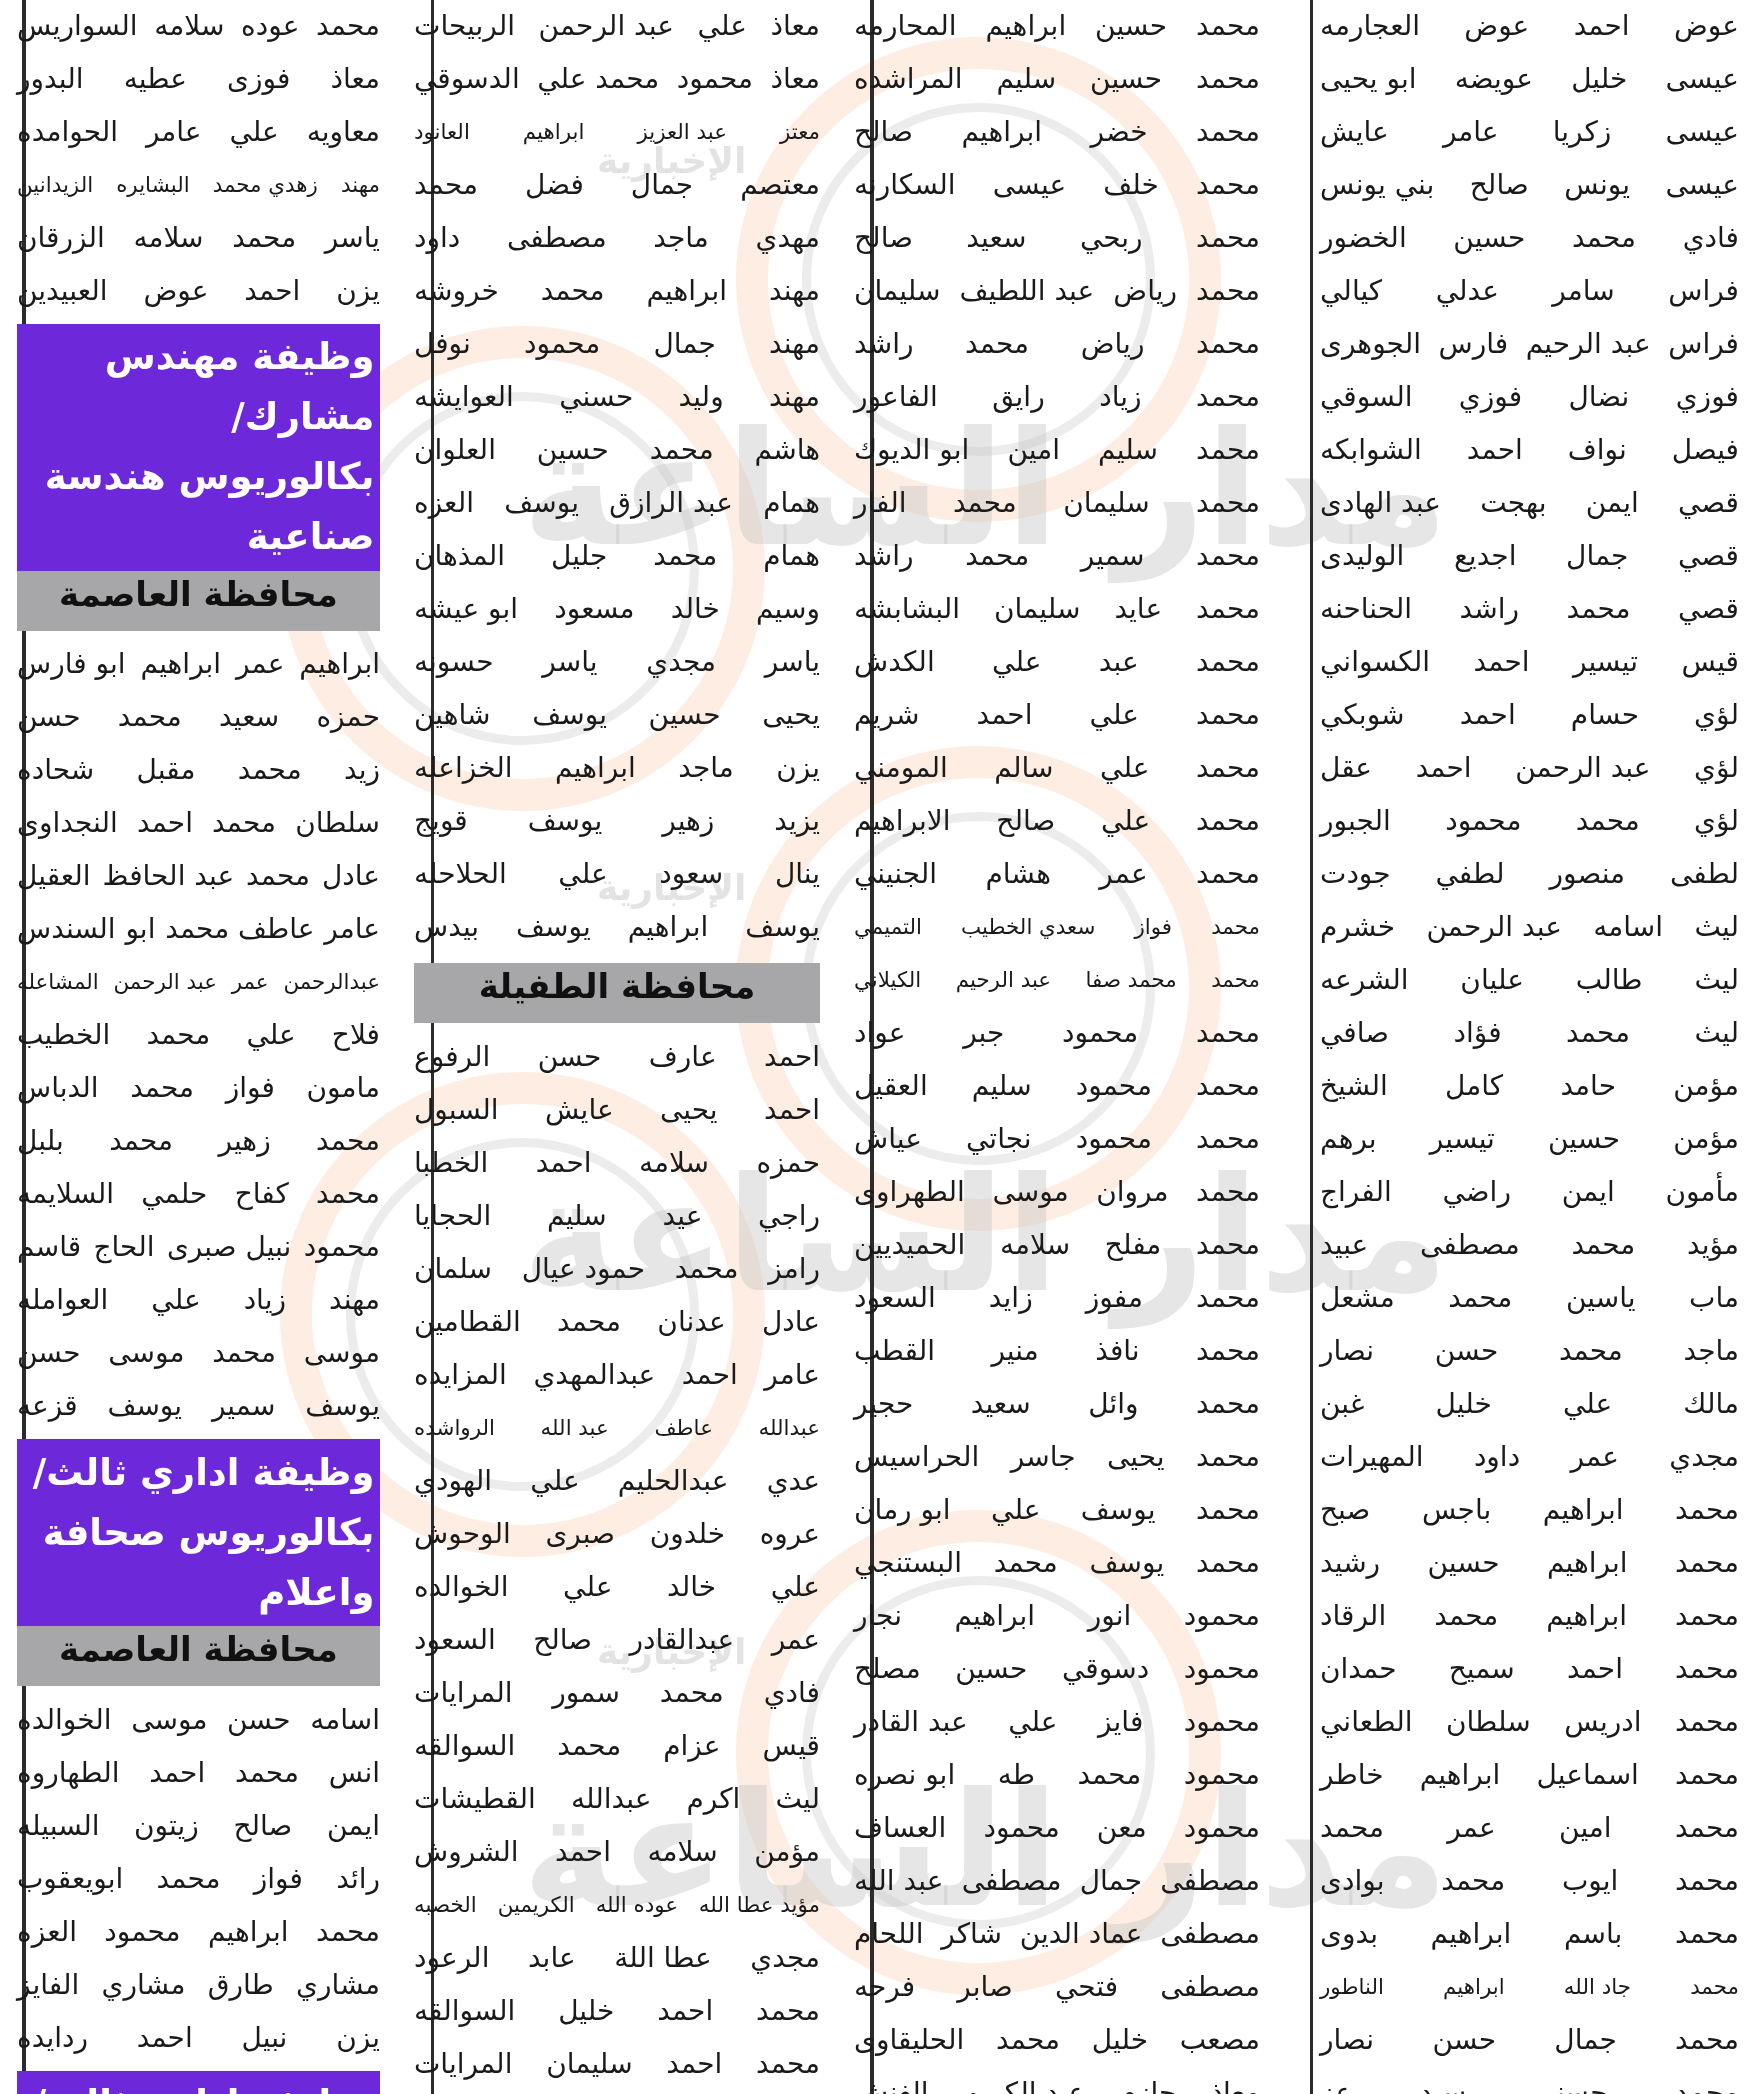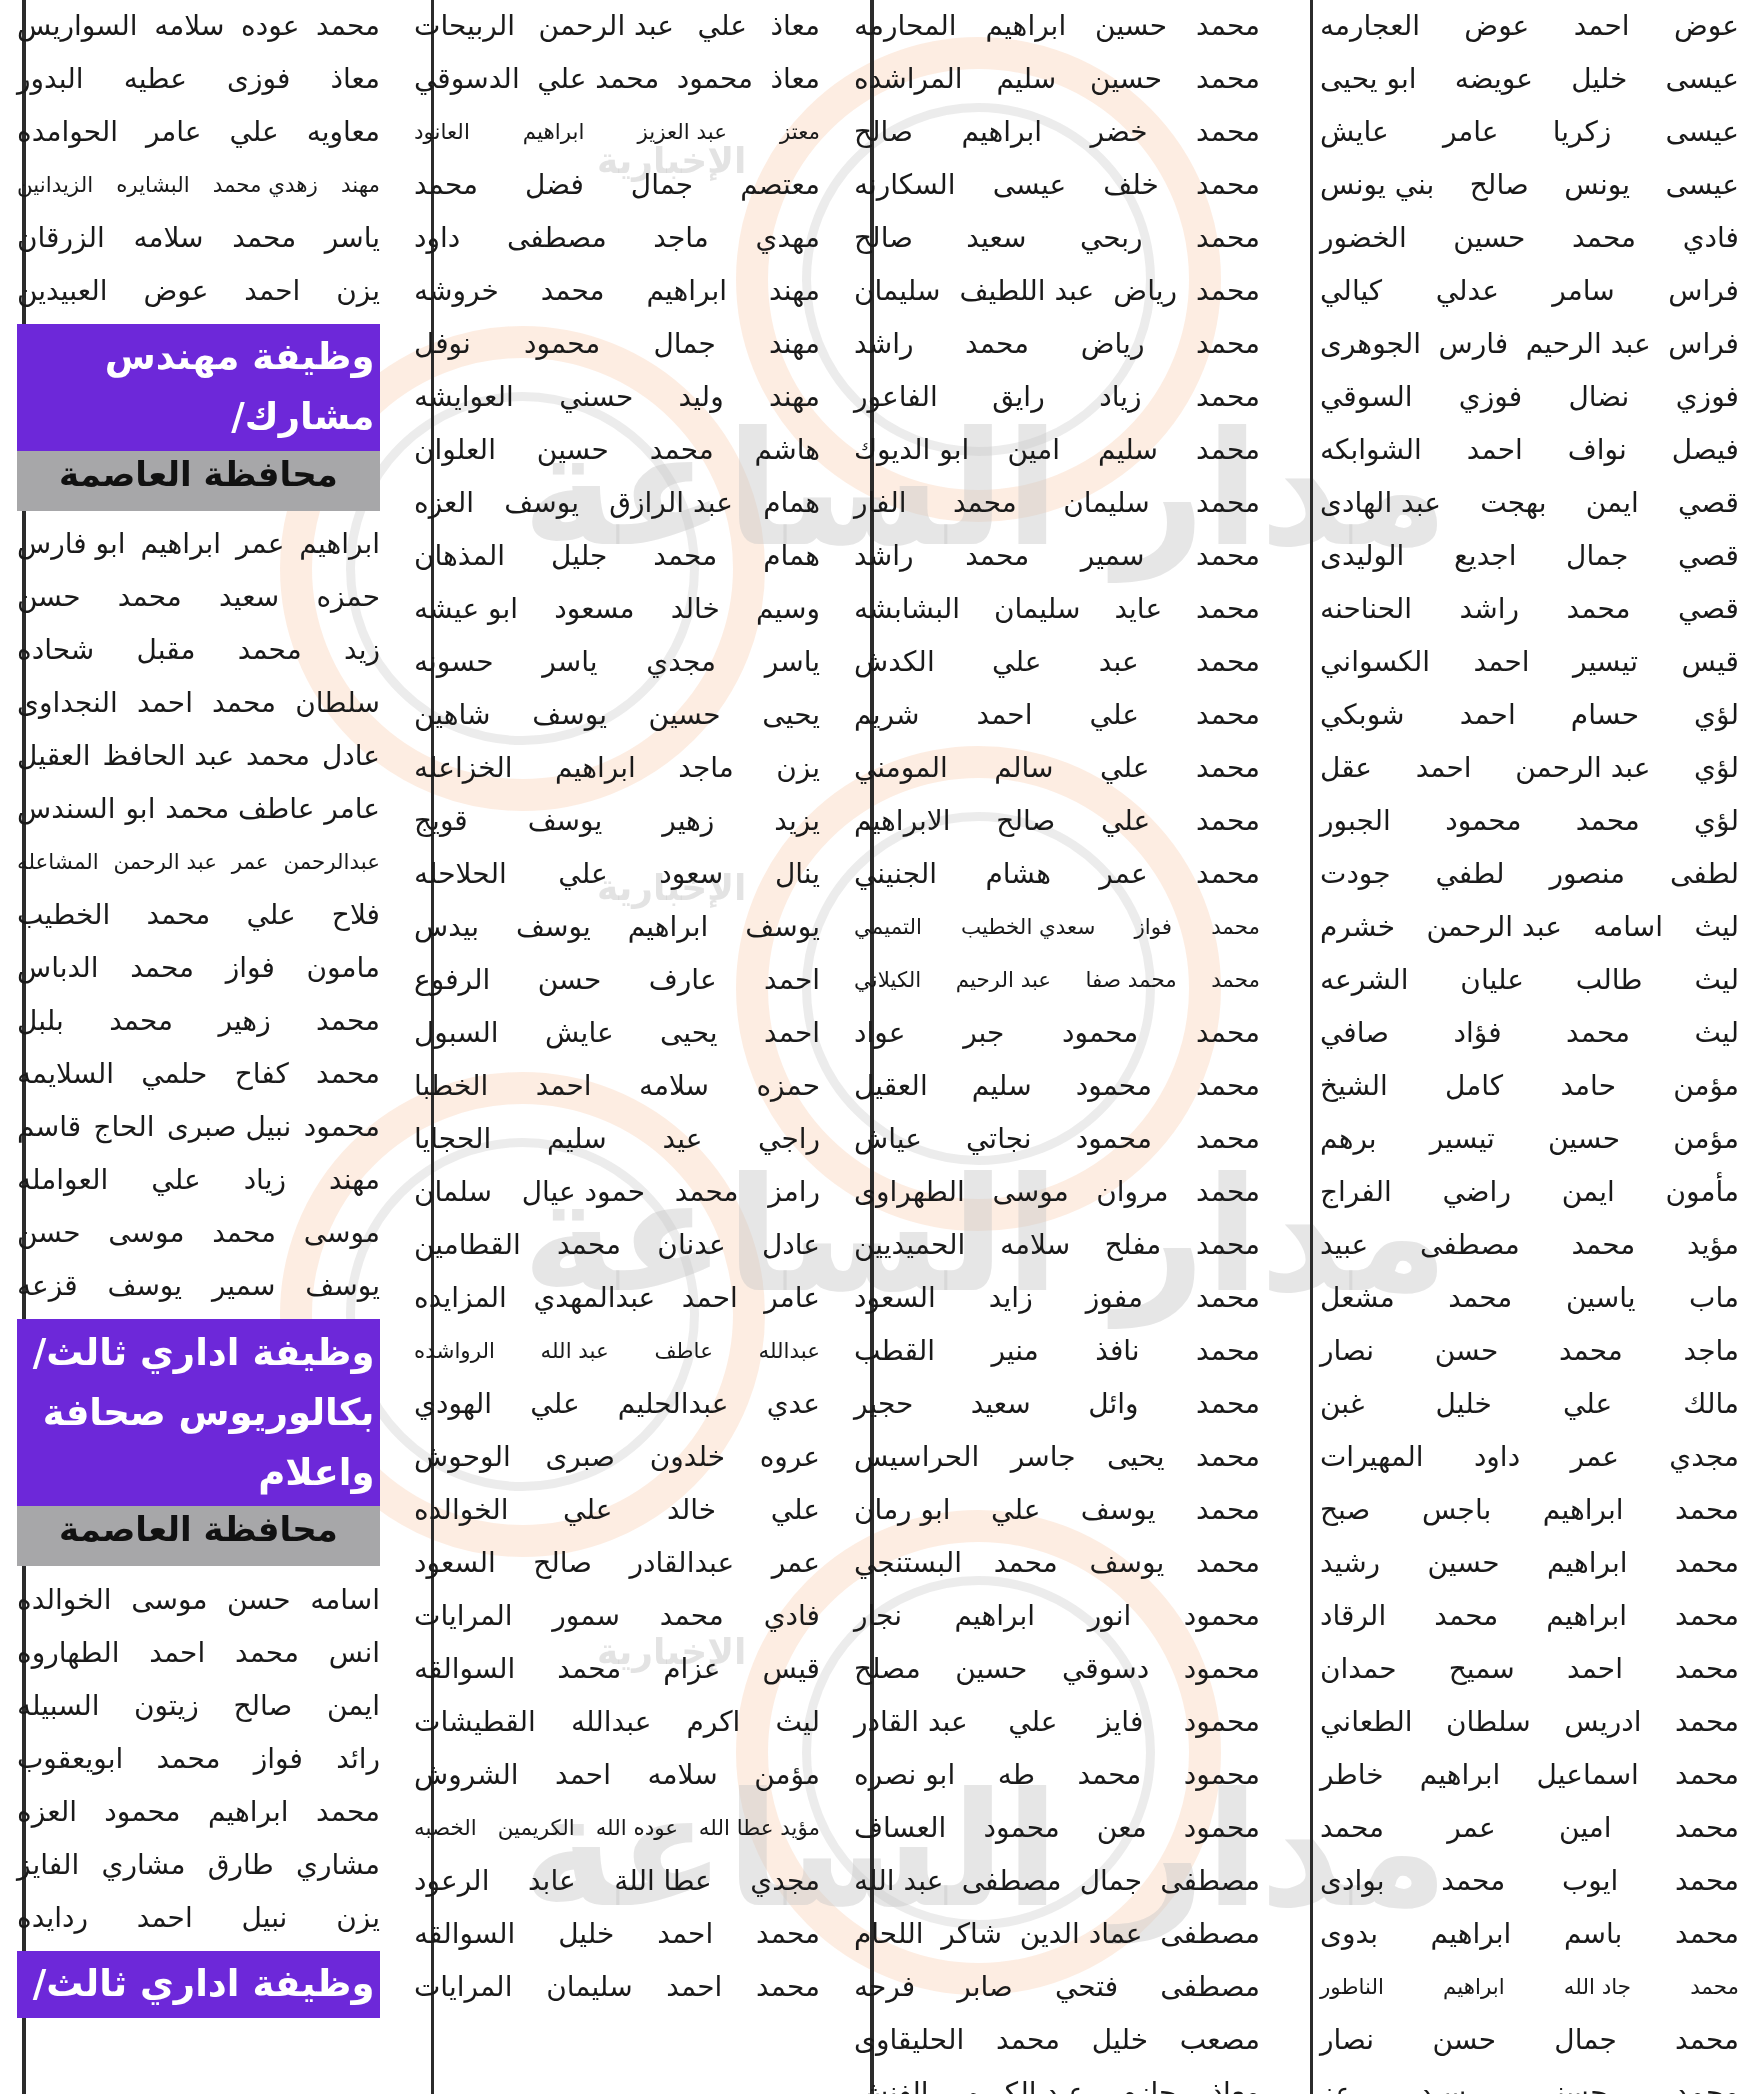--- a/index.html
+++ b/index.html
@@ -645,20 +645,21 @@
           <span>علي</span>
           <span>الحلاحله</span>
         </div>
         <div class="row">
           <span>يوسف</span>
           <span>ابراهيم</span>
           <span>يوسف</span>
           <span>بيدس</span>
         </div>
       </div>
+    <div class="gov-box solo">محافظة الطفيلة</div>
     <div id="c2bot">
         <div class="row">
           <span>احمد</span>
           <span>عارف</span>
           <span>حسن</span>
           <span>الرفوع</span>
         </div>
         <div class="row">
           <span>احمد</span>
           <span>يحيى</span>
@@ -810,20 +811,21 @@
         </div>
         <div class="row">
           <span>يزن</span>
           <span>احمد</span>
           <span>عوض</span>
           <span>العبيدين</span>
         </div>
       </div>
     <div class="job-box">
       <div>وظيفة مهندس مشارك/</div>
+      <div>بكالوريوس هندسة صناعية</div>
     </div>
     <div class="gov-box">محافظة العاصمة</div>
     <div id="c1b">
         <div class="row">
           <span>ابراهيم</span>
           <span>عمر</span>
           <span>ابراهيم</span>
           <span>ابو فارس</span>
         </div>
         <div class="row">

